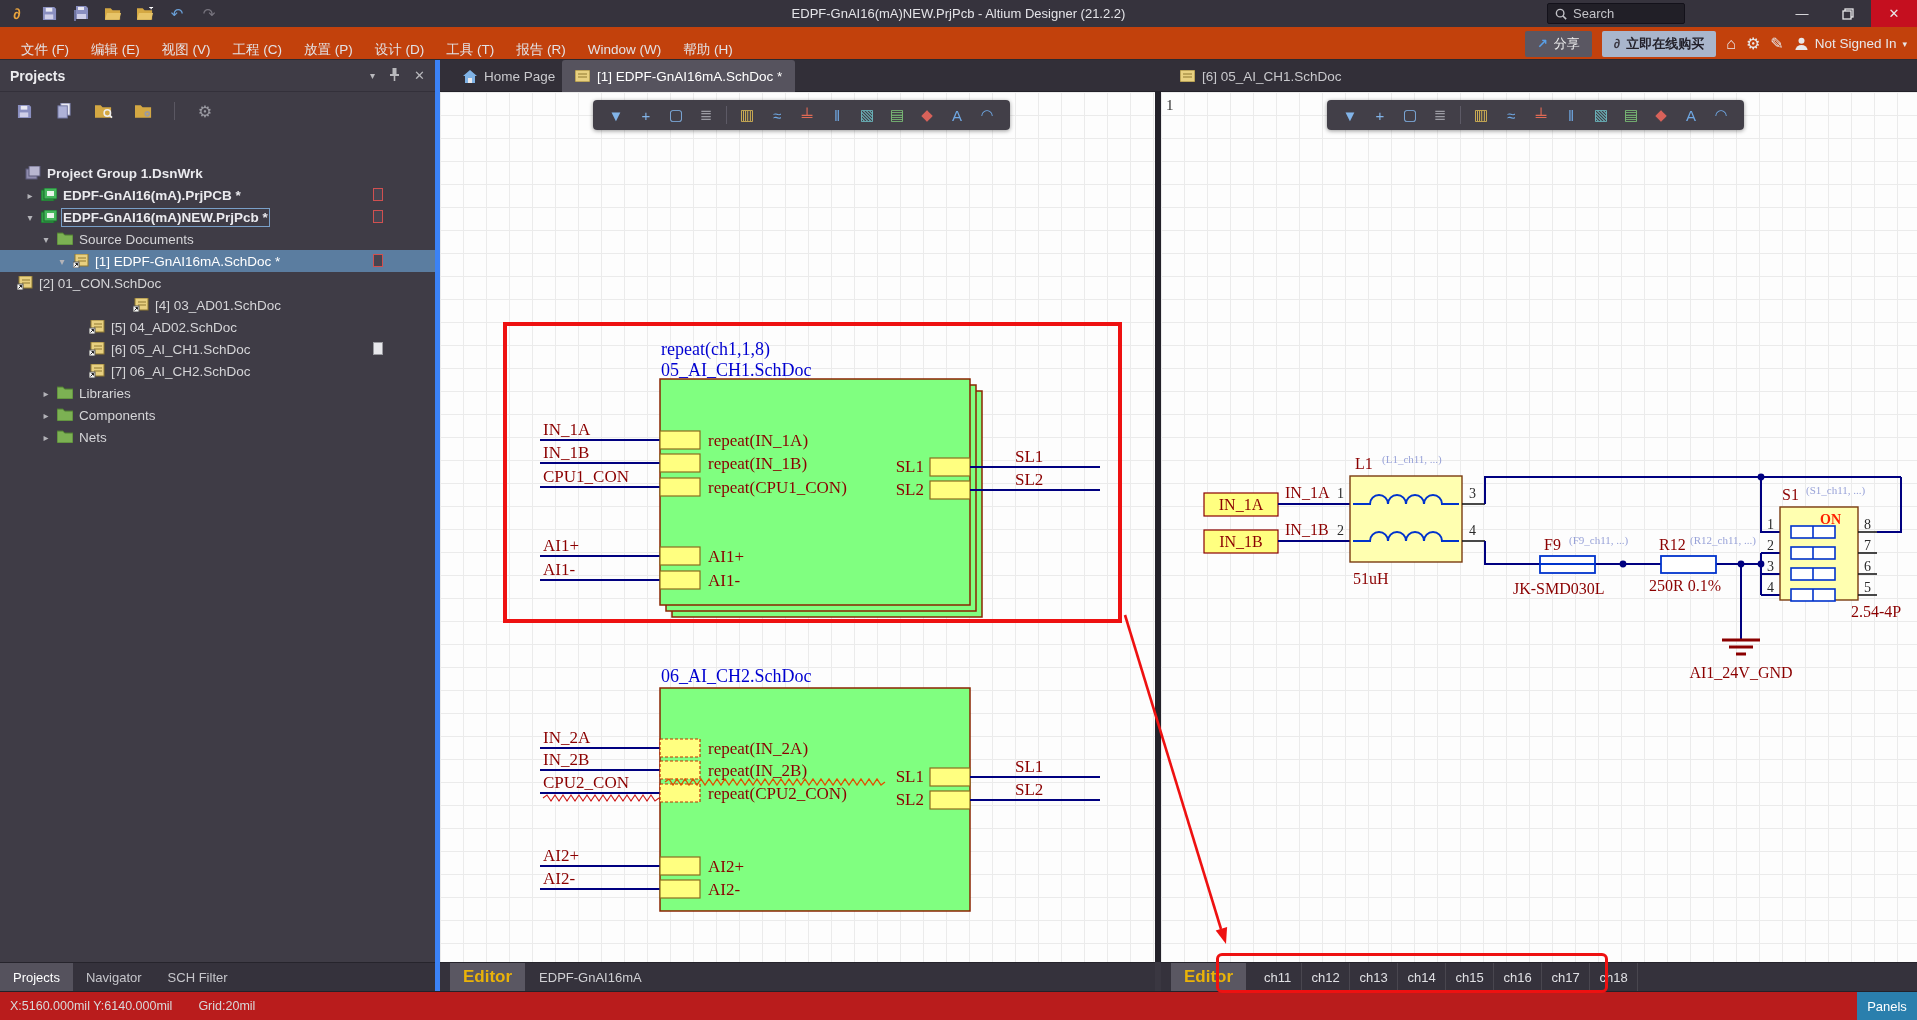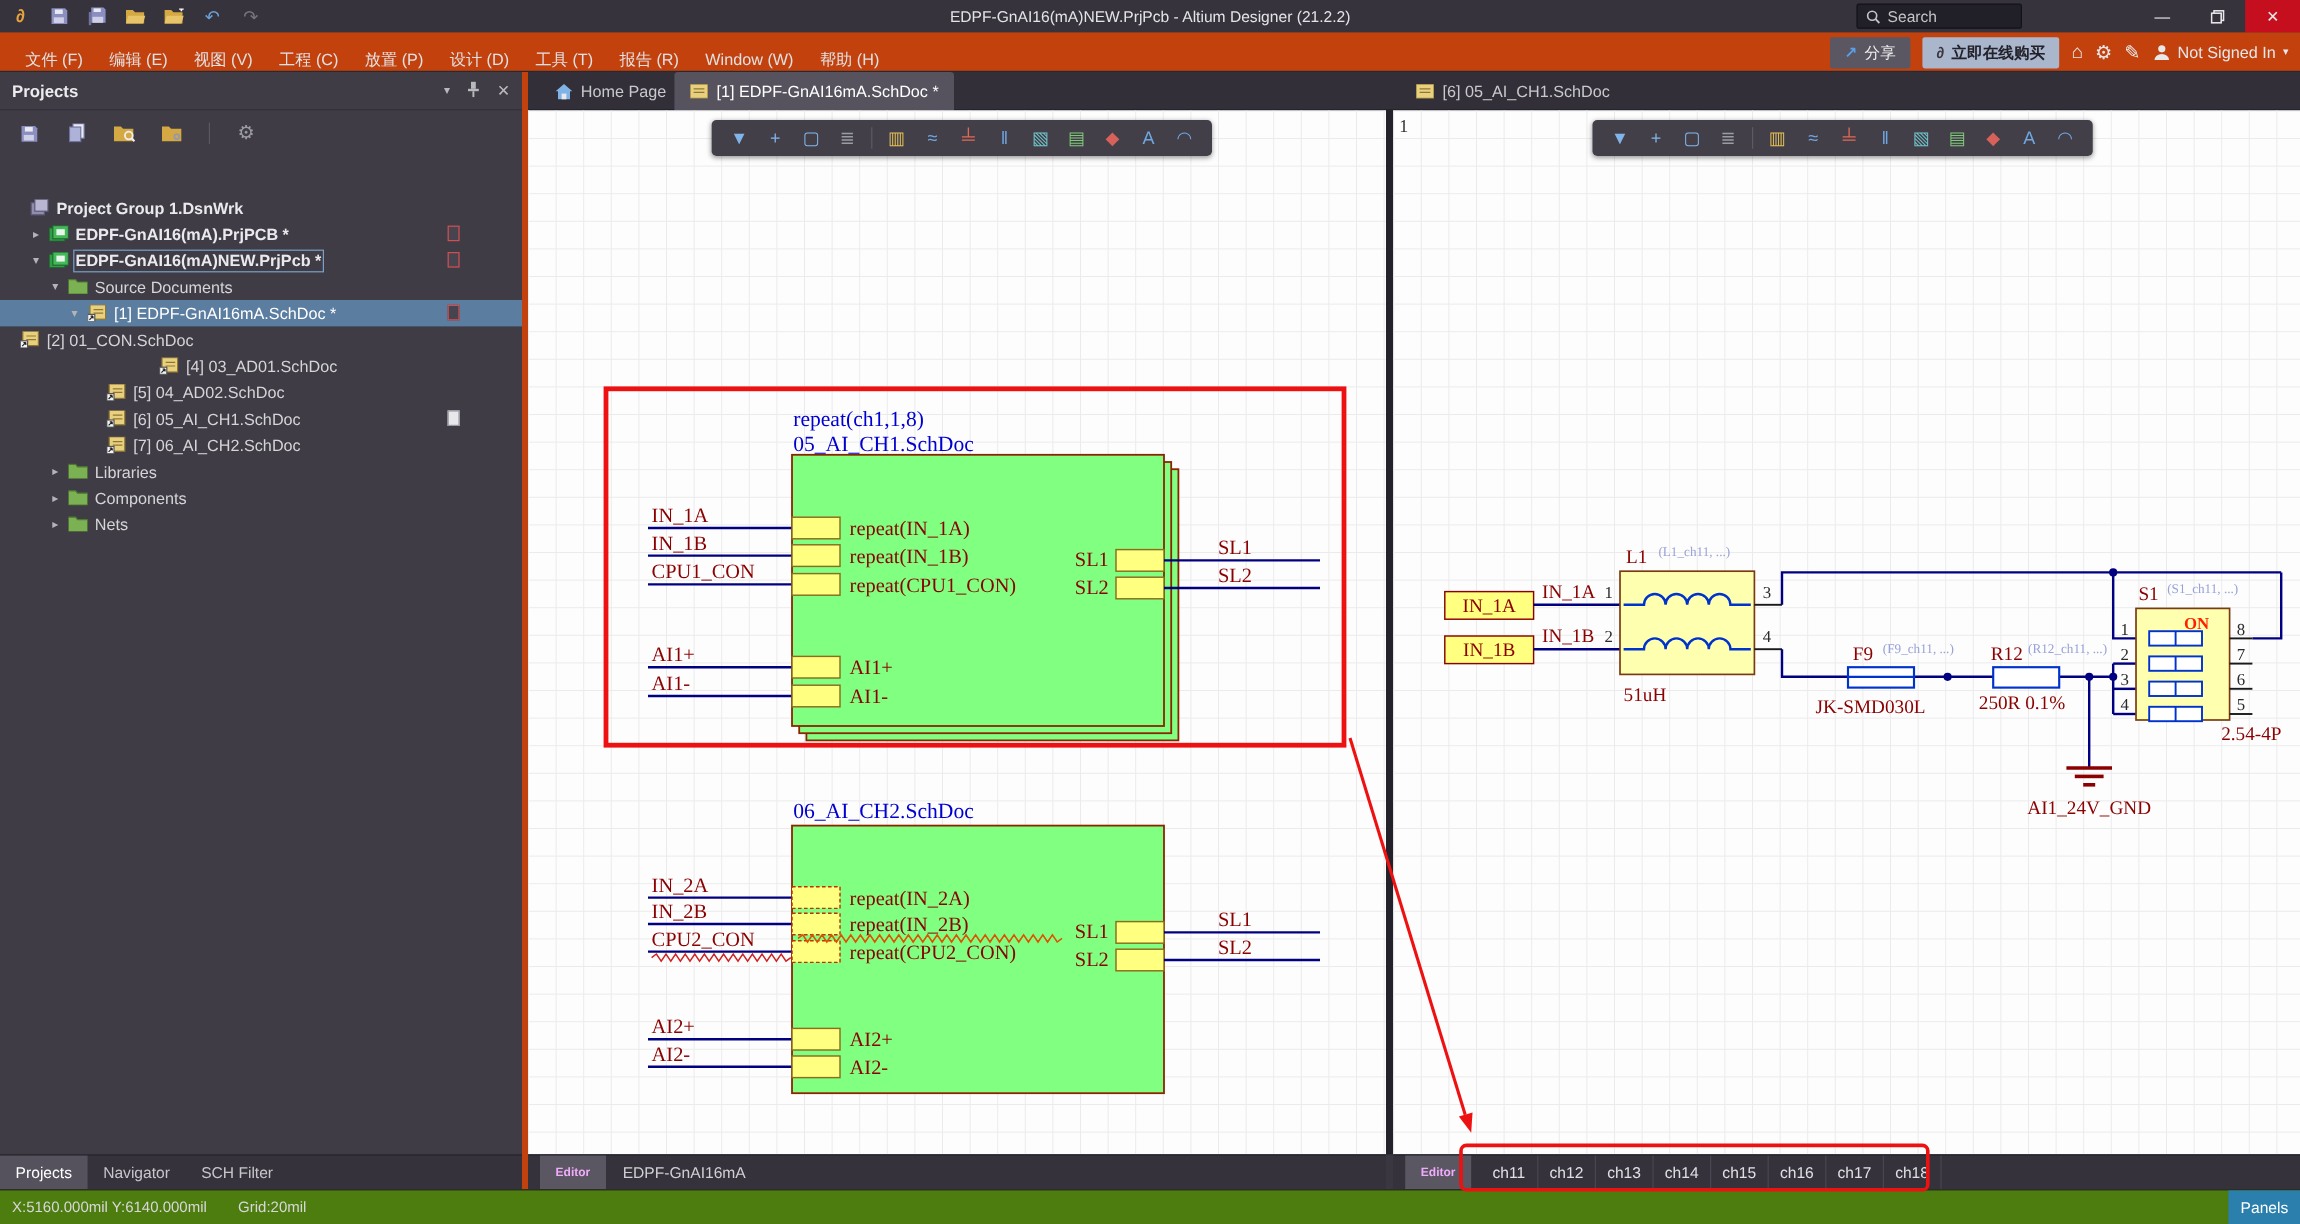--- a/index.html
+++ b/index.html
@@ -27,21 +27,21 @@
            display:flex;align-items:flex-end;padding-left:10px;border-bottom:1px solid #2b2930;}
   .menu-item{padding:5px 11px;color:#e2e2e6;font-size:13.5px;white-space:nowrap;}
   .menu-right{position:absolute;right:10px;top:3px;display:flex;align-items:center;gap:10px;height:27px;}
   .btn-share{background:#5a5762;border-radius:2px;padding:4px 12px;color:#eee;display:flex;gap:6px;align-items:center;}
   .btn-share .arr{color:#5aa0e8;font-weight:bold;}
   .btn-buy{background:#a9b6cc;border-radius:2px;padding:4px 12px;color:#23212a;display:flex;gap:6px;align-items:center;font-weight:bold;}
   .hdr-ico{color:#e8e8ea;font-size:16px;}
   .signin{display:flex;align-items:center;gap:6px;color:#e8e8ea;font-size:13.5px;}
 
   
-  .projects{position:absolute;left:0;top:60px;width:440px;height:931px;background:#3f3c46;border-right:5px solid #c2410c;}
+  .projects{position:absolute;left:0;top:60px;width:440px;height:931px;background:#3f3c46;border-right:5px solid #3b82f6;}
   .pp-header{height:32px;display:flex;align-items:center;padding:0 10px;background:#3f3c46;border-bottom:1px solid #33303a;}
   .pp-title{font-weight:bold;color:#ececef;font-size:14px;flex:1;}
   .pp-hicons{display:flex;gap:14px;align-items:center;color:#b9b9bd;}
   .pp-toolbar{height:38px;display:flex;align-items:center;gap:20px;padding:0 14px;}
   .pp-tool{width:20px;height:20px;display:inline-flex;align-items:center;justify-content:center;}
   .pp-sep{width:1px;height:18px;background:#5a5762;}
   .pp-search{margin:4px 12px 10px 12px;height:30px;background:#2e2b33;border:1px solid #1b1921;border-radius:3px;
              display:flex;align-items:center;gap:8px;padding:0 9px;color:#c9c9cc;font-size:14px;}
   .tree{position:relative;margin-top:32px;}
   .tree-row{position:relative;height:22px;display:flex;align-items:center;gap:5px;color:#d5d5d8;font-size:13.5px;white-space:nowrap;width:100%;}
@@ -87,26 +87,26 @@
   .sub{fill:#98a2d8;font-size:11px;}
   .pinnum{fill:#2a2a2a;font-size:14px;}
   .comp{fill:#ffffb0;stroke:#7a3b10;stroke-width:1.4;}
   .bluepart{stroke:#0033cc;stroke-width:1.8;fill:#ffffff;}
   .anno{stroke:#ee1111;stroke-width:4;fill:none;}
 
   
   .bbar{position:absolute;top:962px;height:29px;background:#35323c;border-top:1px solid #26242c;display:flex;align-items:stretch;}
   .bbar.left{left:440px;width:715px;}
   .bbar.right{left:1161px;width:756px;}
-  .ed-tab{background:#5a5762;color:#f0abfc;display:flex;align-items:center;padding:0 13px;font-size:10px;margin-left:10px;font-weight:bold;}
+  .ed-tab{background:#5a5762;color:#eab308;display:flex;align-items:center;padding:0 13px;font-size:17px;margin-left:10px;font-weight:bold;}
   .bdoc{display:flex;align-items:center;padding:0 14px;color:#d0d0d4;font-size:13px;}
   .chtab{display:flex;align-items:center;padding:0 0;width:48px;justify-content:center;color:#e0e0e4;font-size:13px;border-right:1px solid #49464f;}
 
   
-  .statusbar{position:absolute;left:0;top:991px;width:1917px;height:29px;background:#4d7c0f;display:flex;align-items:center;
+  .statusbar{position:absolute;left:0;top:991px;width:1917px;height:29px;background:#b91c1c;display:flex;align-items:center;
              padding-left:10px;gap:26px;color:#d8d8da;font-size:12.5px;border-top:1px solid #232129;}
   .panels-btn{position:absolute;right:0;top:0;height:29px;width:60px;background:#2a7fad;color:#fff;
               display:flex;align-items:center;justify-content:center;font-size:13px;}
 
   
   .anno-rect-tabs{position:absolute;left:1216px;top:953px;width:392px;height:40px;border:3px solid #ee1111;border-radius:6px;z-index:40;pointer-events:none;}
   .anno-arrow{position:absolute;left:0;top:0;z-index:40;pointer-events:none;}
 </style>
 </head>
 <body>

